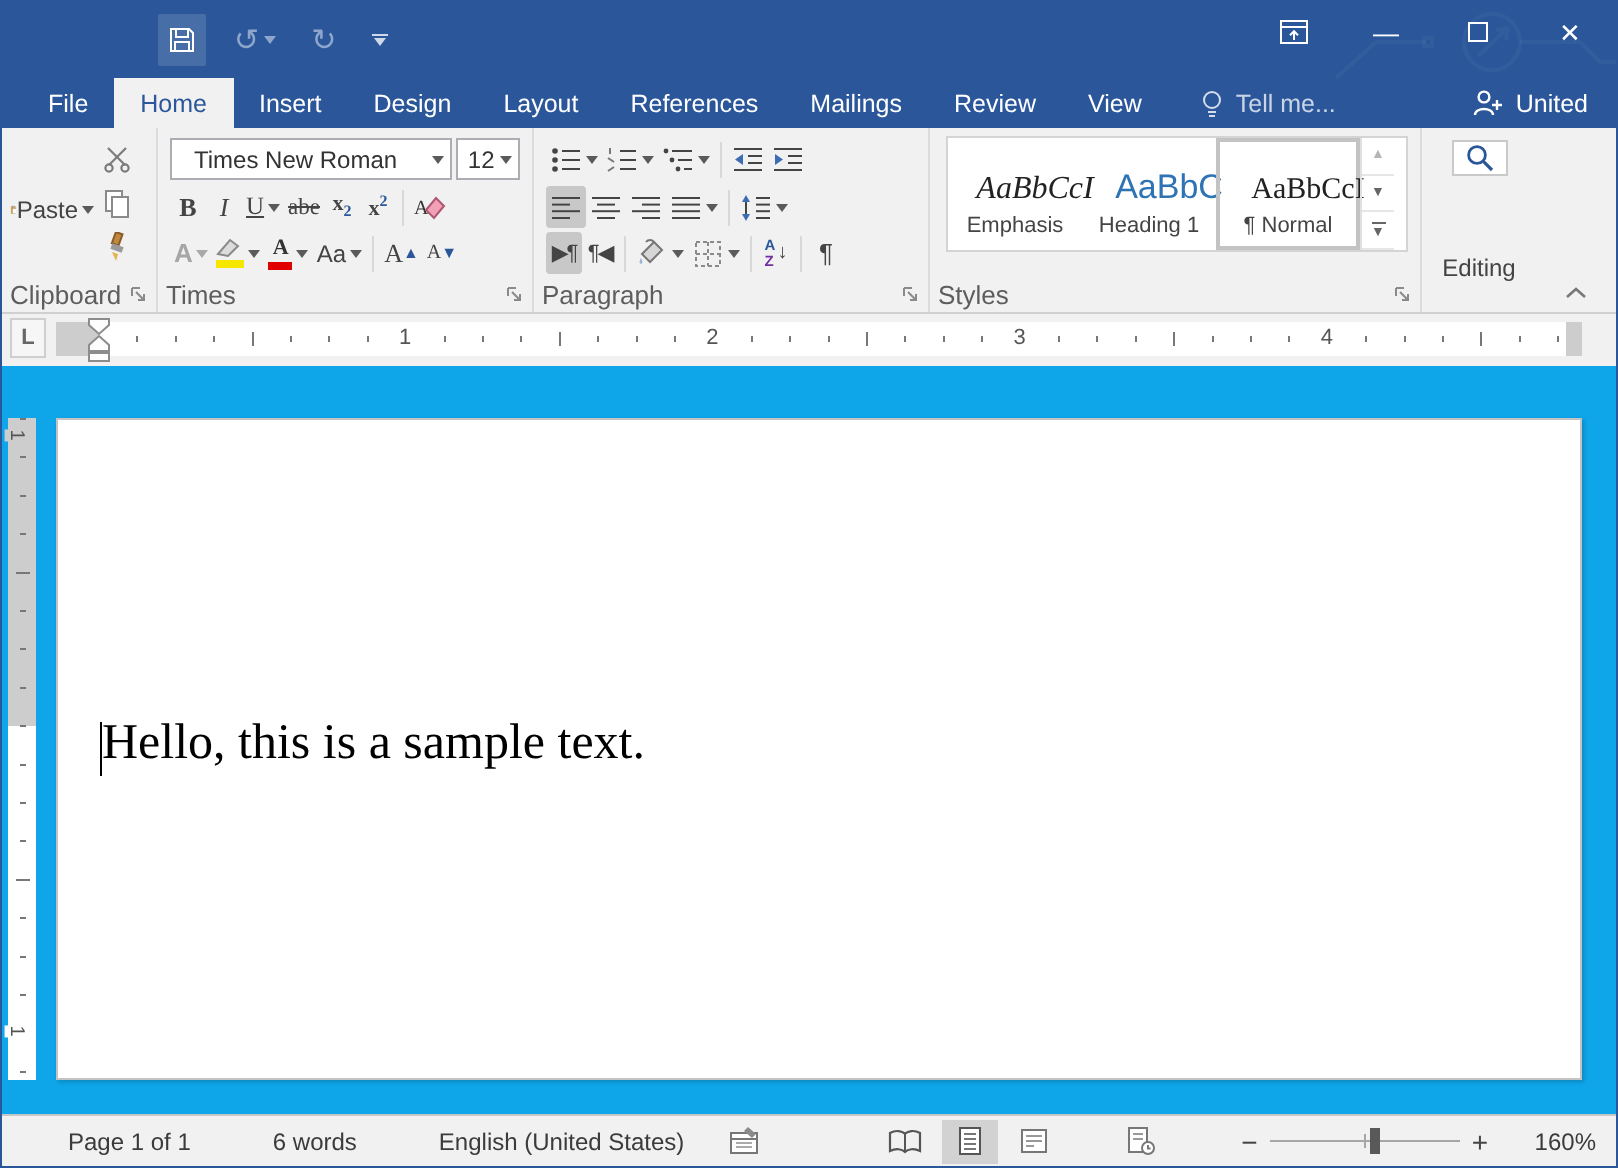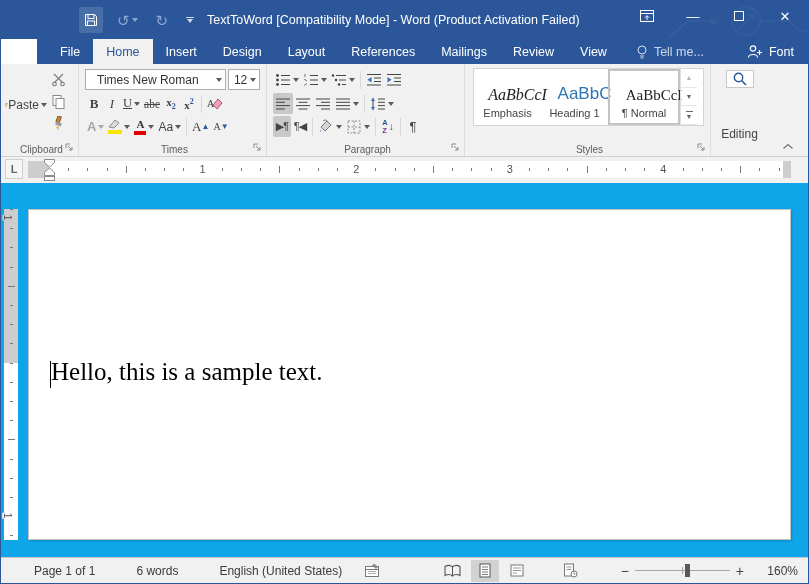--- a/index.html
+++ b/index.html
@@ -14,31 +14,31 @@
   .qat-save{background:rgba(255,255,255,.14);border-radius:1px;}
   .glyph-dim{color:#8ea6cc;font-size:15px;line-height:1;}
   .qat-more{color:#cfd9ea;font-size:9px;line-height:1;display:flex;flex-direction:column;align-items:center;}
   .qat-more .bar{width:8px;height:1px;background:#cfd9ea;margin-bottom:1px;}
   .title-text{position:absolute;left:50%;top:0;transform:translateX(-53%);height:38px;display:flex;align-items:center;font-size:12.5px;color:#fff;white-space:nowrap;z-index:2;}
   .win-controls{position:absolute;right:0;top:0;height:30px;display:flex;z-index:3;}
   .win-btn{width:46px;height:30px;display:flex;align-items:center;justify-content:center;color:#fff;font-size:13px;}
   .maxbox{width:10px;height:10px;border:1px solid #fff;}
 
   
-  .tabrow{height:25px;background:#2b579a;display:flex;align-items:stretch;flex:none;padding-left:10px;position:relative;z-index:2;margin-left:36px;}
+  .tabrow{height:25px;background:#2b579a;display:flex;align-items:stretch;flex:none;padding-left:10px;position:relative;z-index:2;}
   .tab{display:flex;align-items:center;padding:0 13px;font-size:12.5px;color:#fff;cursor:default;}
   .tab.active{background:#f1f1f1;color:#2b579a;}
   .tellme{display:flex;align-items:center;gap:6px;margin-left:16px;color:rgba(255,255,255,.75);font-size:12.5px;}
   .spacer{flex:1;}
   .share{display:flex;align-items:center;gap:6px;padding:0 14px;color:#fff;font-size:12.5px;}
 
   
   .ribbon{height:93px;background:#f1f1f1;border-bottom:1px solid #d2d0ce;display:flex;flex:none;position:relative;font-size:12px;color:#444;}
   .rgroup{position:relative;height:100%;border-right:1px solid #dcdcdc;padding:3px 4px 16px 4px;}
-  .rgroup-label{position:absolute;bottom:1px;left:4px;right:0;text-align:center;font-size:10px;color:#5d5d5d;}
+  .rgroup-label{position:absolute;bottom:1px;left:4px;right:0;text-align:left;font-size:13px;color:#5d5d5d;}
   .launcher{position:absolute;bottom:3px;right:3px;width:10px;height:10px;}
   .r-row{display:flex;align-items:center;height:23px;padding:0 2px;}
   .r-row.first{height:25px;}
   .btn{display:inline-flex;align-items:center;justify-content:center;min-width:18px;height:21px;padding:0 2px;border-radius:2px;color:#444;}
   .btn.active{background:#c8c8c8;}
   .car{width:0;height:0;border-left:3px solid transparent;border-right:3px solid transparent;border-top:4px solid #5a5a5a;display:inline-block;margin-left:2px;}
   .car.gray{border-top-color:#a9a9a9;}
   .vsep{width:1px;height:18px;background:#d8d8d8;margin:0 3px;flex:none;}
 
   
@@ -169,21 +169,20 @@
       </div>
       <div class="qat-btn">
         <span class="glyph-dim">↻</span>
       </div>
       <div class="qat-btn qat-more">
         <span class="bar"></span>
         <span class="car" style="border-top-color:#cfd9ea;margin:0;"></span>
       </div>
     </div>
 
-    <div class="title-text">TextToWord [Compatibility Mode] - Word (Product Activation Failed)</div>
 
     <div class="win-controls">
       <div class="win-btn">
         <svg width="16" height="14" viewBox="0 0 16 14">
           <g stroke="#fff" fill="none" stroke-width="1">
             <rect x="1.5" y="1.5" width="13" height="11"></rect>
             <line x1="1.5" y1="4.5" x2="14.5" y2="4.5"></line>
             <path d="M8,11 v-4 M6,8.6 l2,-2 l2,2"></path>
           </g>
         </svg>
@@ -222,21 +221,21 @@
     </div>
     <div class="spacer"></div>
     <div class="share">
       <svg width="16" height="15" viewBox="0 0 16 15">
         <g stroke="#fff" fill="none" stroke-width="1.2">
           <circle cx="6" cy="4.5" r="2.7"></circle>
           <path d="M1.5,13.5 c0,-4 9,-4 9,0"></path>
           <path d="M12.5,6 v5 M10,8.5 h5"></path>
         </g>
       </svg>
-      <span>Font</span>
+      <span>United</span>
     </div>
   </div>
 
   <div class="ribbon">
 
     <div class="rgroup g-clip">
       <div class="paste-btn">
         <svg width="24" height="30" viewBox="0 0 24 30">
           <rect x="4" y="3" width="15" height="25" fill="#dca74f" stroke="#9c7122"></rect>
           <rect x="8" y="0.5" width="7" height="5" fill="#b5b5b5" stroke="#8a8a8a"></rect>

